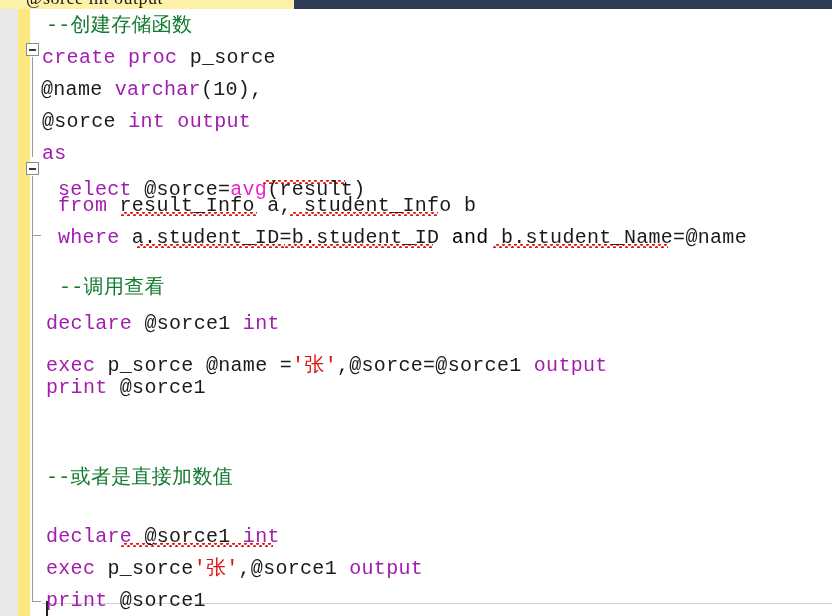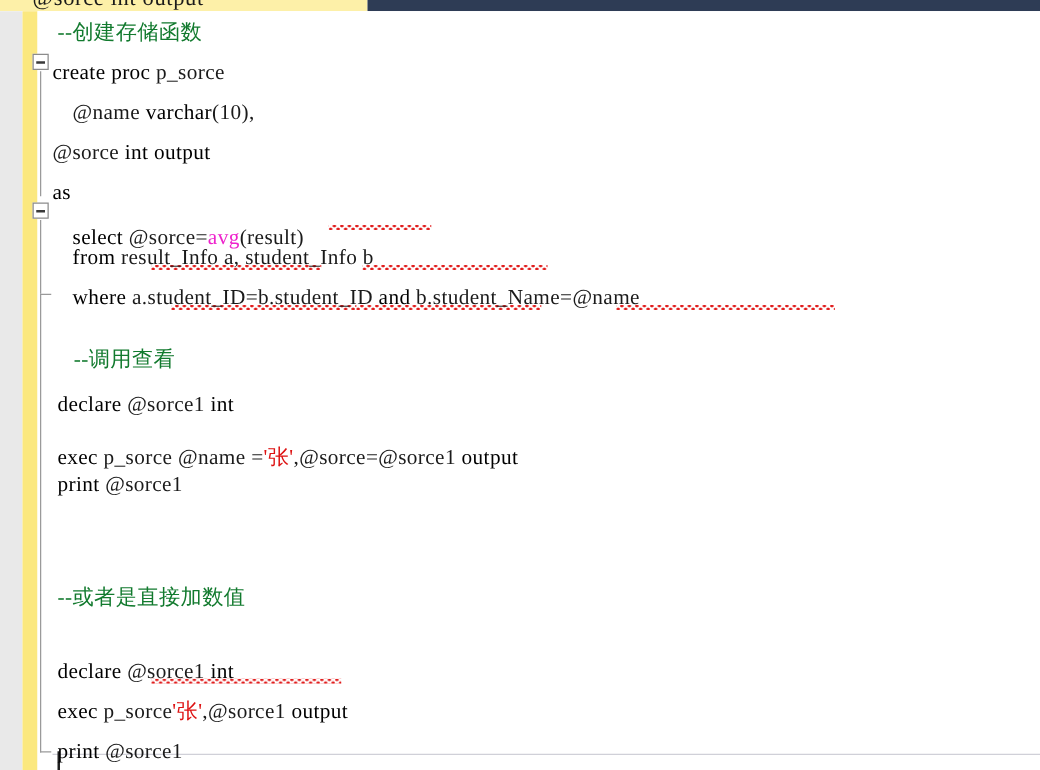--- a/index.html
+++ b/index.html
@@ -102,27 +102,27 @@
   .region-foot {
     position: absolute;
     height: 1px;
     background: #9a9a9a;
   }
 
   
   .code-line {
     position: absolute;
     white-space: pre;
-    font-family: Liberation Serif, serif;
-    font-size: 17px;
+    font-family: Liberation Mono, monospace;
+    font-size: 20px;
     line-height: 19px;
     color: #1a1a1a;
     letter-spacing: .3px;
   }
-  .kw      { color: #000000; }
+  .kw      { color: #a21caf; }
   .fn      { color: #ee22cc; }
   .str     { color: #dd1111; }
   .cmt     { color: #127a2e; }
   .dim     { color: #000000; }
   .plain   { color: #1a1a1a; }
 
   
   .squig {
     position: absolute;
     height: 4px;
@@ -190,21 +190,21 @@
   <div class="squig" style="left:493px; top:244px; width:175px;"></div>
   <div class="squig" style="left:121px; top:543px; width:152px;"></div>
 
   <div class="current-line-rule" style="left:42px; top:603px; width:790px;"></div>
   <div class="caret" style="left:46px; top:601px; height:15px;"></div>
 
 
   <div id="code-layer">
       <div class="code-line" style="left: 46px; top: 16px;"><span class="cmt">--创建存储函数</span></div>
       <div class="code-line" style="left: 42px; top: 48px;"><span class="kw">create proc </span><span class="plain">p_sorce</span></div>
-      <div class="code-line" style="left: 58px; top: 80px;"><span class="plain">@name </span><span class="kw">varchar</span><span class="plain">(10),</span></div>
+      <div class="code-line" style="left: 41px; top: 80px;"><span class="plain">@name </span><span class="kw">varchar</span><span class="plain">(10),</span></div>
       <div class="code-line" style="left: 42px; top: 112px;"><span class="plain">@sorce </span><span class="kw">int output</span></div>
       <div class="code-line" style="left: 42px; top: 144px;"><span class="kw">as</span></div>
       <div class="code-line" style="left: 58px; top: 180px; text-align: center;"><span class="kw">select </span><span class="plain">@sorce=</span><span class="fn">avg</span><span class="plain">(result)</span></div>
       <div class="code-line" style="left: 58px; top: 196px; text-align: center;"><span class="kw">from </span><span class="plain">result_Info a, student_Info b</span></div>
       <div class="code-line" style="left: 58px; top: 228px;"><span class="kw">where </span><span class="plain">a.student_ID=b.student_ID </span><span class="dim">and </span><span class="plain">b.student_Name=@name</span></div>
       <div class="code-line" style="left: 59px; top: 278px;"><span class="cmt">--调用查看</span></div>
       <div class="code-line" style="left: 46px; top: 314px;"><span class="kw">declare </span><span class="plain">@sorce1 </span><span class="kw">int</span></div>
       <div class="code-line" style="left: 46px; top: 356px;"><span class="kw">exec </span><span class="plain">p_sorce @name =</span><span class="str">'张'</span><span class="plain">,@sorce=@sorce1 </span><span class="kw">output</span></div>
       <div class="code-line" style="left: 46px; top: 378px;"><span class="kw">print </span><span class="plain">@sorce1</span></div>
       <div class="code-line" style="left: 46px; top: 468px;"><span class="cmt">--或者是直接加数值</span></div>

